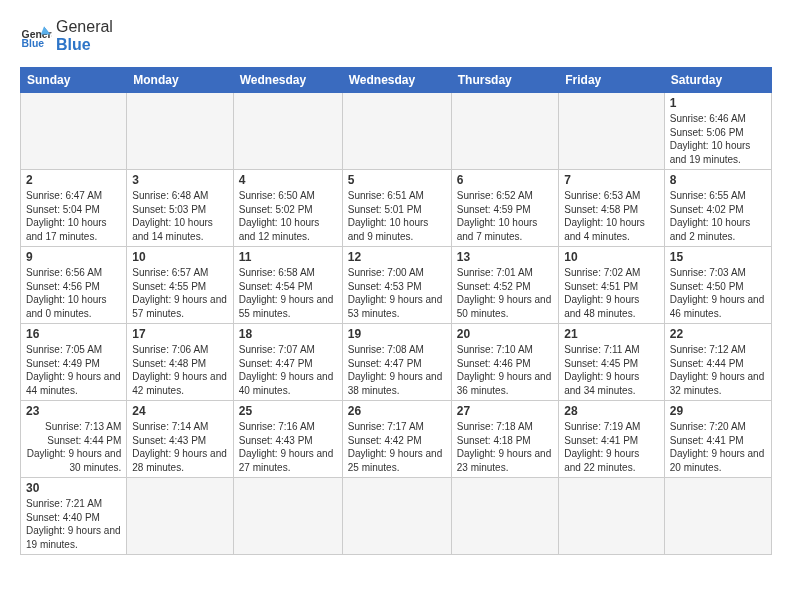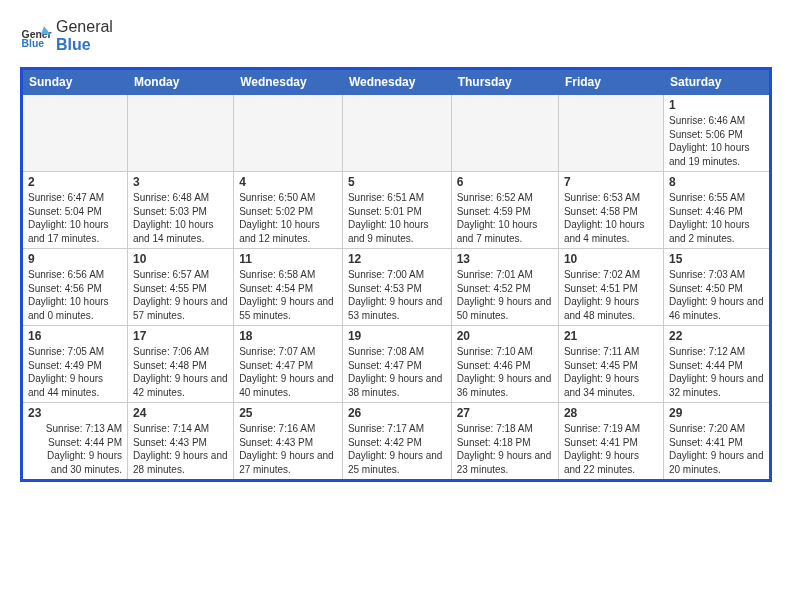--- a/index.html
+++ b/index.html
@@ -39,21 +39,21 @@
       line-height: 1.1;
     }
     .subtitle {
       font-size: 13px;
       color: #555;
       margin-top: 2px;
     }
     .calendar {
       width: 100%;
       border-collapse: collapse;
-      border: 3px solid #1d4ed8;
+      border: 1px solid #1d4ed8;
     }
     .calendar th {
       background: #3a6bbf;
       color: #fff;
       font-size: 12px;
       font-weight: bold;
       text-align: left;
       padding: 5px 6px;
       border: 1px solid #3a6bbf;
     }
@@ -164,21 +164,21 @@
           </td>
           <td>
             <div class="day-num">7</div>
             <div class="day-info" style="white-space: pre-line;">Sunrise: 6:53 AM
 Sunset: 4:58 PM
 Daylight: 10 hours and 4 minutes.</div>
           </td>
           <td>
             <div class="day-num">8</div>
             <div class="day-info" style="white-space: pre-line;">Sunrise: 6:55 AM
-Sunset: 4:46 PM
+Sunset: 4:02 PM
 Daylight: 10 hours and 2 minutes.</div>
           </td>
         </tr>
         <tr>
           <td>
             <div class="day-num">9</div>
             <div class="day-info" style="white-space: pre-line;">Sunrise: 6:56 AM
 Sunset: 4:56 PM
 Daylight: 10 hours and 0 minutes.</div>
           </td>
@@ -299,16 +299,30 @@
             <div class="day-info" style="white-space: pre-line;">Sunrise: 7:19 AM
 Sunset: 4:41 PM
 Daylight: 9 hours and 22 minutes.</div>
           </td>
           <td>
             <div class="day-num">29</div>
             <div class="day-info" style="white-space: pre-line;">Sunrise: 7:20 AM
 Sunset: 4:41 PM
 Daylight: 9 hours and 20 minutes.</div>
           </td>
+        </tr>
+        <tr>
+          <td>
+            <div class="day-num">30</div>
+            <div class="day-info" style="white-space: pre-line;">Sunrise: 7:21 AM
+Sunset: 4:40 PM
+Daylight: 9 hours and 19 minutes.</div>
+          </td>
+          <td class="empty"></td>
+          <td class="empty"></td>
+          <td class="empty"></td>
+          <td class="empty"></td>
+          <td class="empty"></td>
+          <td class="empty"></td>
         </tr>
       </tbody>
   </table>
 </div>
 
 </body></html>

